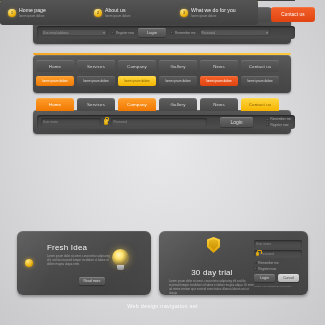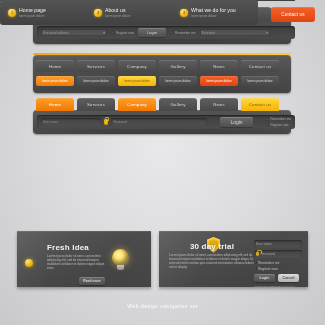--- a/index.html
+++ b/index.html
@@ -151,25 +151,24 @@
   .numcircle{
     width:8px;height:8px;border-radius:50%;flex:0 0 auto;
     background:radial-gradient(circle at 35% 28%,#ffe97a,#e8a800 70%,#c98c00);
     box-shadow:0 0 3px rgba(255,200,40,.55), inset 0 .4px 0 rgba(255,255,255,.5);
     display:flex;align-items:center;justify-content:center;
     font-size:3.6px;color:#6b4f00;font-weight:bold;
   }
 
   
   .banner{
-    position:absolute;top:231px;height:56px;border-radius:0;
+    position:absolute;top:231px;height:64px;border-radius:6px;
     background:linear-gradient(160deg,#5a5a5a 0%,#4b4b4b 45%,#3d3d3d 100%);
     box-shadow:0 2px 3px rgba(0,0,0,.32), inset 0 1px 0 rgba(255,255,255,.09);
     overflow:hidden;
-    font-weight:bold;
   }
   #ban1{left:17px;width:134px;}
   #ban2{left:159px;width:149px;}
   .bdot{
     position:absolute;width:8px;height:8px;border-radius:50%;
     background:radial-gradient(circle at 35% 28%,#ffe97a,#e6a700 70%,#c48800);
     box-shadow:0 0 4px rgba(255,200,40,.6);
   }
   .btitle{font-size:8px;color:#f2f2f2;letter-spacing:.2px;}
   .bbody{font-size:2.8px;color:#a3a3a3;line-height:3.9px;}
@@ -415,21 +414,21 @@
       <div class="bbody" style="margin-top:3px">Lorem ipsum dolor sit amet, consectetur adipiscing elit, sed do eiusmod tempor incididunt ut labore et dolore magna aliqua enim.</div>
     </div>
     <div class="btn" style="position:absolute;left:62px;top:46px;width:26px;height:7.5px;font-size:3.4px">
       <span>Read more</span>
     </div>
   </div>
 
   <div class="banner" id="ban2">
     <div class="noise"></div>
     <div class="shield" style="left:48px;top:6px"></div>
-    <div style="position:absolute;left:10px;top:11px;width:86px;text-align:center">
+    <div style="position:absolute;left:10px;top:37px;width:86px;text-align:center">
       <div class="btitle">30 day trial</div>
       <div class="bbody" style="margin-top:3px;text-align:left">Lorem ipsum dolor sit amet, consectetur adipiscing elit sed do eiusmod tempor incididunt ut labore et dolore magna aliqua. Ut enim ad minim veniam quis nostrud exercitation ullamco laboris nisi ut aliquip.</div>
     </div>
 
     <div style="position:absolute;right:6px;top:9px;width:48px">
       <div class="field" style="width:100%;box-sizing:border-box">
         <span>User name</span>
       </div>
       <div class="field" style="width:100%;box-sizing:border-box;margin-top:2.5px">
         <i class="lockicon" style="width:3px;height:3.6px"></i>

